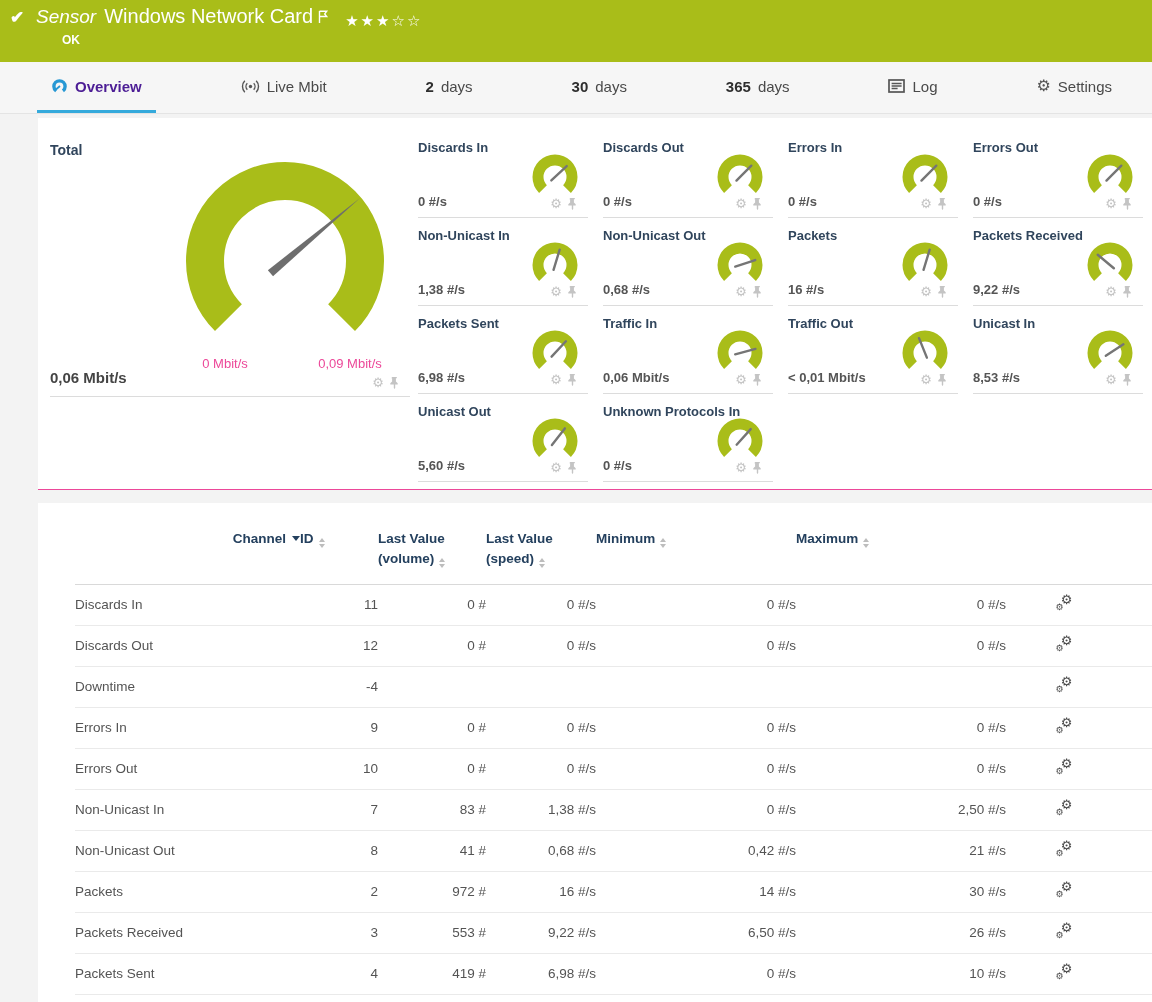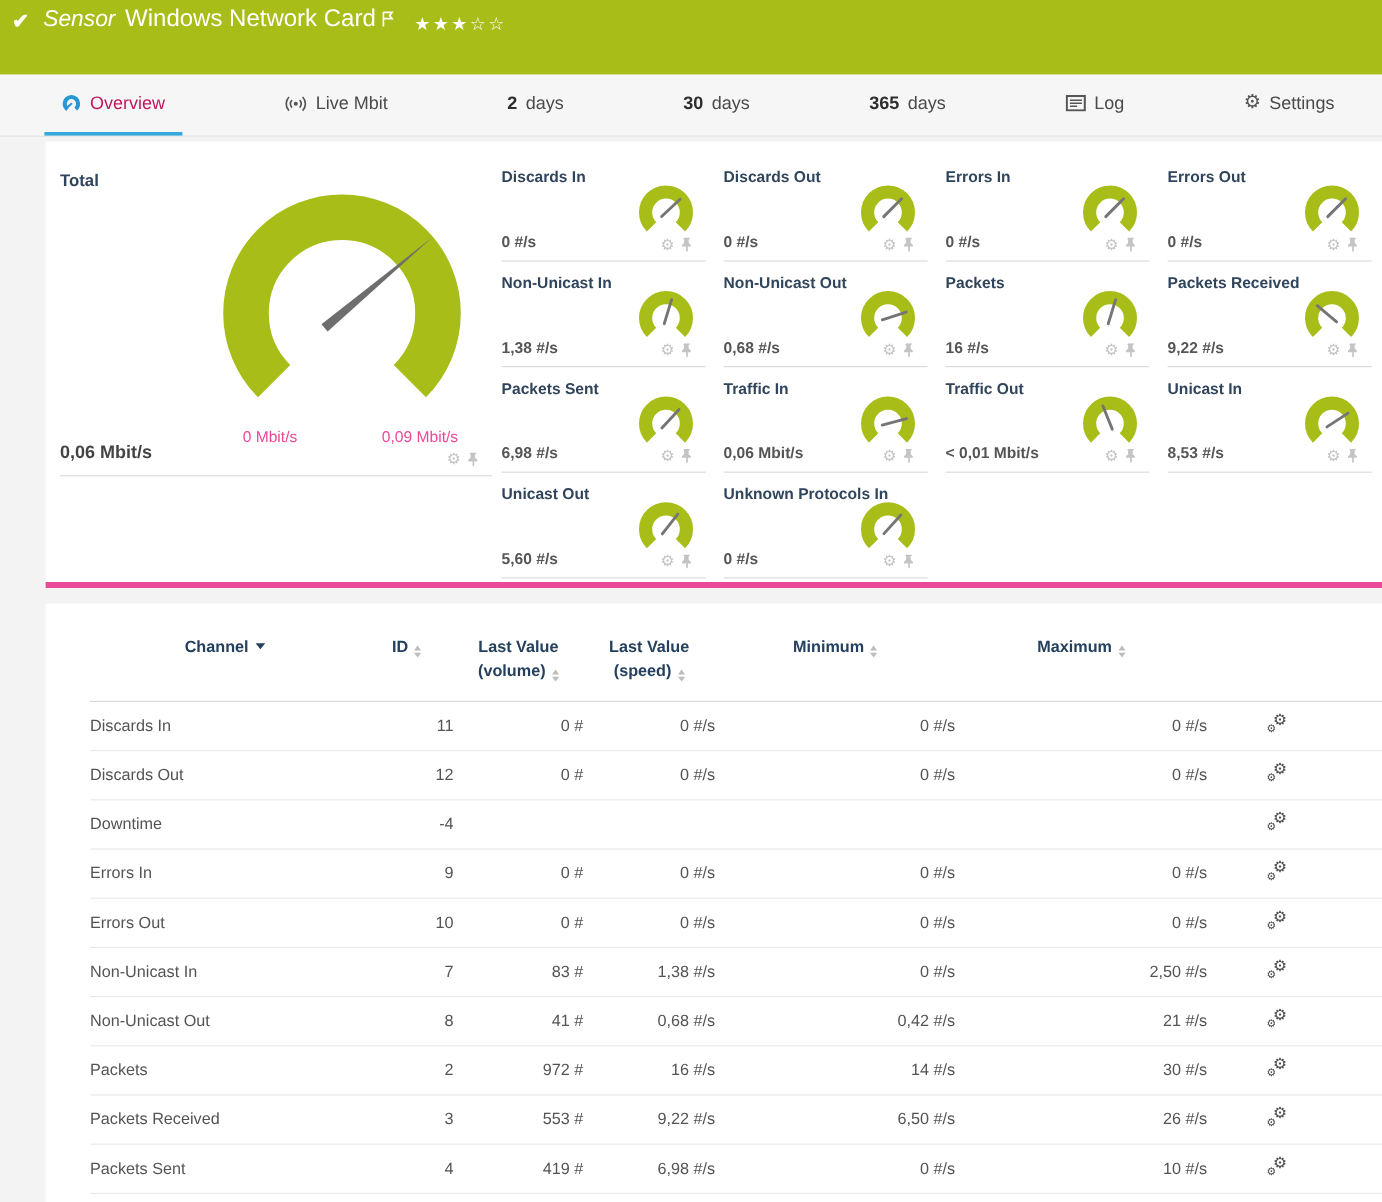--- a/index.html
+++ b/index.html
@@ -16,26 +16,26 @@
   .flag{margin-left:5px;margin-top:1px}
   .stars{margin-left:16px;margin-top:2px;font-size:15px;letter-spacing:2px;line-height:1}
   .sstatus{margin-left:26px;margin-top:5px;font-weight:bold;font-size:12px}
 
   
   .tabbar{height:52px;background:#f6f6f6;border-bottom:1px solid #e4e4e4;
           display:flex;justify-content:space-between;padding:0 26px 0 37px;box-sizing:border-box}
   .tab{display:flex;align-items:center;gap:7px;padding:0 14px;font-size:15px;color:#4a4a4a;
        cursor:pointer;border-bottom:3px solid transparent;white-space:nowrap}
   .tab b{color:#2e2e2e}
-  .tab.active{border-bottom-color:#35aadc;font-weight:normal;color:#be185d}
+  .tab.active{border-bottom-color:#35aadc;font-weight:bold;color:#4c1d95}
   .tabicon{display:inline-flex;align-items:center}
   .tabgear{font-size:16px;color:#555;line-height:1}
 
   
-  .panel{background:#fff;margin-left:38px;border-bottom:5px solid #ec4899}
+  .panel{background:#fff;margin-left:38px;border-bottom:1px solid #ec4899}
   .gauges-panel{margin-top:4px;height:372px;padding:12px 0 0 12px;display:flex;box-sizing:border-box}
 
   
   .total-cell{width:360px;height:266px;position:relative;border-bottom:1px solid #dcdcdc;flex:none;margin-right:8px}
   .gtitle{font-size:13px;font-weight:bold;color:#30455c}
   .total-cell .gtitle{position:absolute;top:12px;left:0;font-size:14px}
   .big-gauge{position:absolute;left:130px;top:26px}
   .scale{position:absolute;top:226px;font-size:13px;color:#ec4899;transform:translateX(-50%);white-space:nowrap}
   .scale.min{left:175px}
   .scale.max{left:300px}
@@ -49,23 +49,23 @@
   .gcell{position:relative;border-bottom:1px solid #dcdcdc}
   .gcell .gtitle{position:absolute;top:10px;left:0;white-space:nowrap}
   .sg{position:absolute;top:22px;right:6px}
   .gvalue{position:absolute;bottom:8px;left:0;font-size:13px;font-weight:bold;color:#555;white-space:nowrap}
 
   
   .table-panel{margin-top:13px;min-height:560px;padding:26px 0 0 37px;box-sizing:border-box}
   table{border-collapse:collapse;width:1077px;table-layout:fixed}
   col.c-channel{width:225px} col.c-id{width:78px} col.c-vol{width:108px}
   col.c-speed{width:110px} col.c-min{width:200px} col.c-max{width:210px} col.c-act{width:146px}
-  thead th{text-align:center;vertical-align:top;color:#24405e;font-size:13.5px;font-weight:bold;
+  thead th{text-align:left;vertical-align:top;color:#24405e;font-size:13.5px;font-weight:bold;
            padding:0 0 14px 0;border-bottom:1px solid #d9d9d9;line-height:1.5}
-  thead th.c-channel{text-align:center}
+  thead th.c-channel{text-align:right}
   tbody td{font-size:13.5px;color:#545454;border-bottom:1px solid #eaeaea;height:40px;padding:0;text-align:right}
   tbody td.c-channel{text-align:left}
   tbody td.c-act,thead th.c-act{text-align:center;padding-right:30px}
 
   .sortwrap{display:inline-flex;flex-direction:column;row-gap:2px;margin-left:5px;vertical-align:1px}
   .tri-up{width:0;height:0;border-left:3.5px solid transparent;border-right:3.5px solid transparent;border-bottom:4px solid #bdbdbd}
   .tri-down{width:0;height:0;border-left:3.5px solid transparent;border-right:3.5px solid transparent;border-top:4px solid #bdbdbd}
   .tri-down.navy{border-left:4.5px solid transparent;border-right:4.5px solid transparent;border-top:5px solid #24405e;
                  display:inline-block;margin-left:6px;vertical-align:2px}
   .rowgears{position:relative;display:inline-block;width:17px;height:16px;color:#4a4a4a}
@@ -83,20 +83,21 @@
       <div class="trow">
         <span class="stype">Sensor</span>
         <span class="sname">Windows Network Card</span>
         <span class="flag">
           <svg width="11" height="14" viewBox="0 0 11 14">
               <path d="M1.5 1v12 M1.5 1.3h7.2l-2 2.6 2 2.6H1.5" stroke="#ffffff" stroke-width="1.4" fill="none"></path>
             </svg>
         </span>
         <span class="stars"><span class="star">★</span><span class="star">★</span><span class="star">★</span><span class="star">☆</span><span class="star">☆</span></span>
       </div>
+      <div class="sstatus">OK</div>
     </div>
   </header>
 
   <nav class="tabbar">
       <div class="tab active">
         <span class="tabicon">
           <svg width="17" height="17" viewBox="0 0 17 17">
             <circle cx="8.5" cy="8.5" r="5.6" fill="none" stroke="#2798d4" stroke-width="3.4" pathLength="360" stroke-dasharray="285 75" stroke-dashoffset="-127"></circle>
             <line x1="9" y1="8" x2="4.6" y2="11.8" stroke="#2798d4" stroke-width="1.8"></line>
           </svg>

